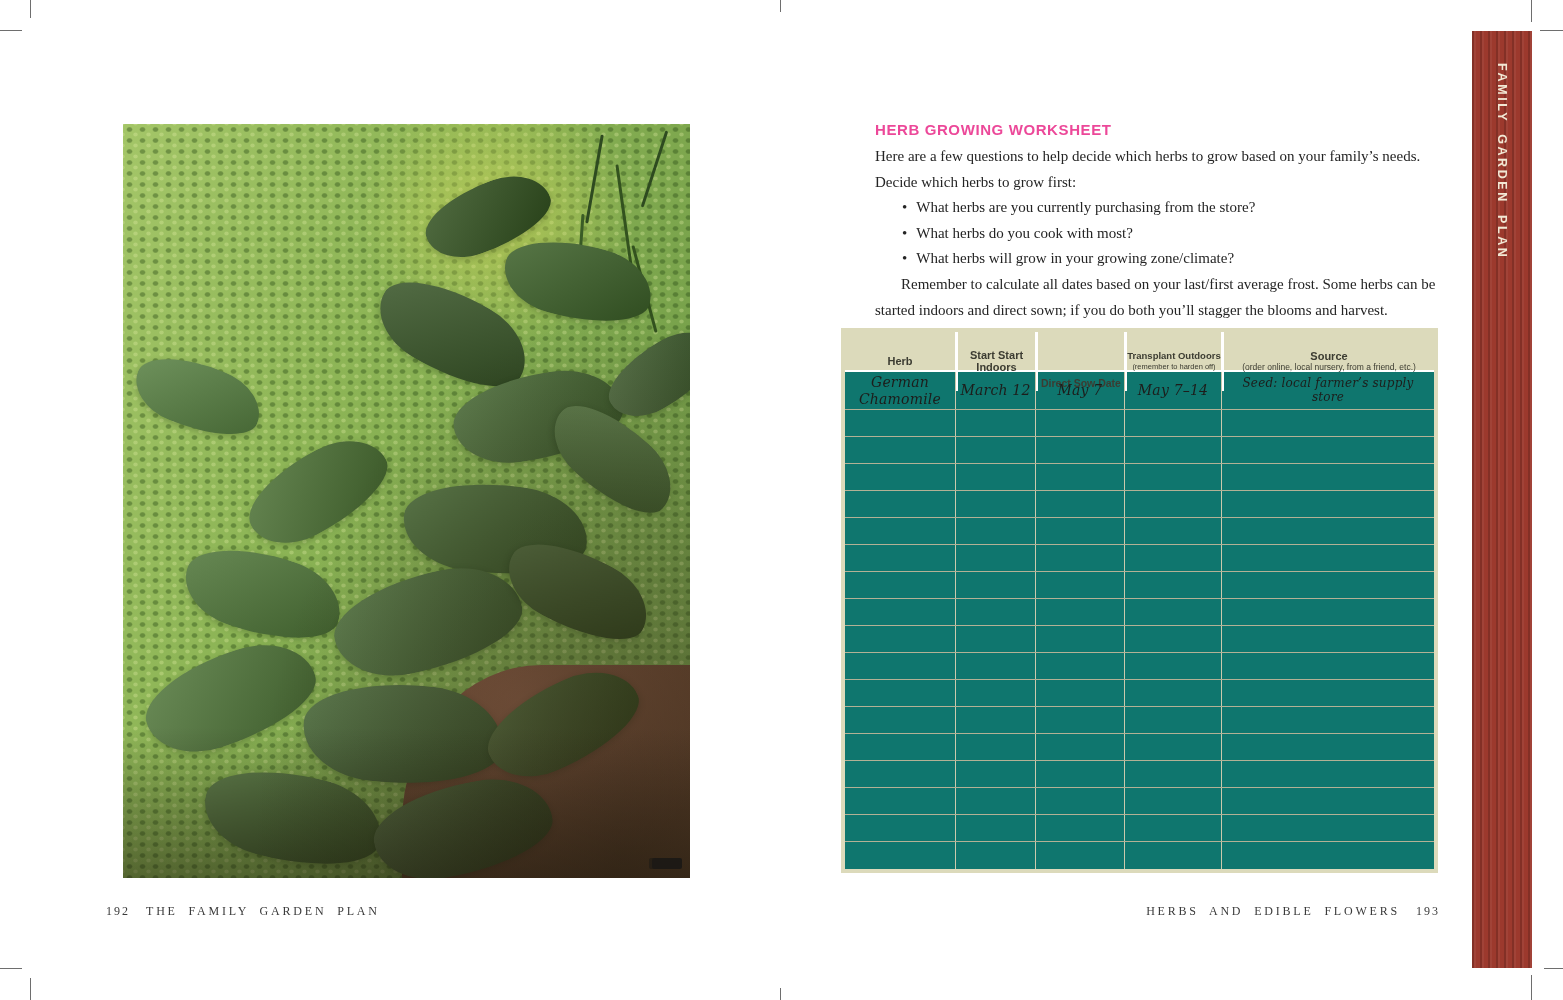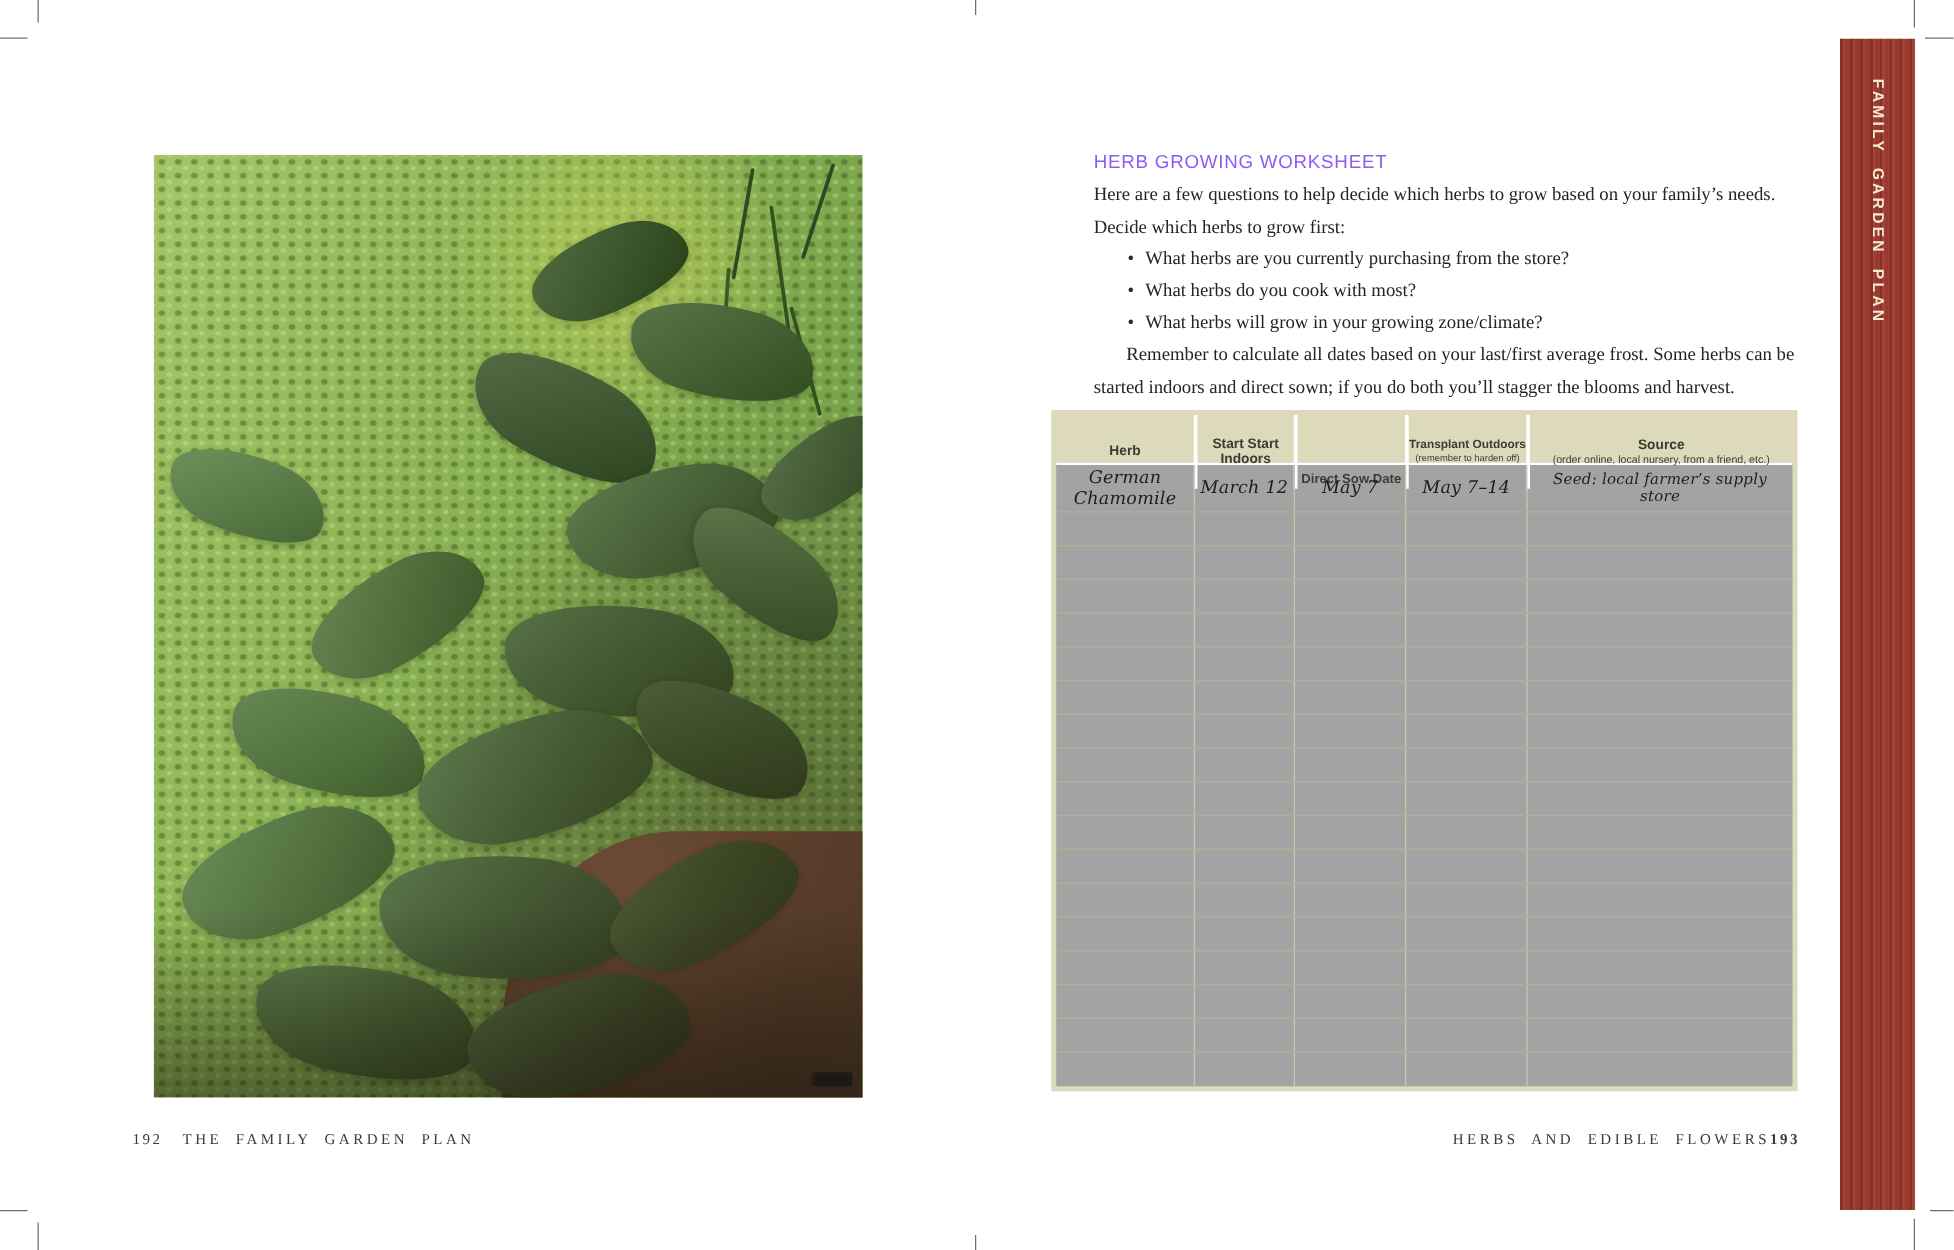--- a/index.html
+++ b/index.html
@@ -49,26 +49,26 @@
     box-shadow:-3px 0 0 rgba(22,22,20,.45);
   }
   
   .footer{
     position:absolute;top:904px;font-size:12px;letter-spacing:2.8px;word-spacing:5px;
     color:#3a3a3a;white-space:nowrap;
   }
   .footer-left{left:106px;}
   .footer-right{left:875px;width:565px;text-align:right;}
   .pgnum-left{margin-right:16px;letter-spacing:2px;}
-  .pgnum-right{letter-spacing:2px;font-weight:bold;}
+  .pgnum-right{margin-left:16px;letter-spacing:2px;}
   
   .rp-text{position:absolute;left:875px;top:117px;width:604px;font-size:15px;line-height:25.6px;}
   .rp-heading{
-    font-family:"Liberation Sans",sans-serif;font-weight:normal;font-size:15px;
-    letter-spacing:.6px;color:#8b5cf6;margin:0 0 2px 0;line-height:25px;
+    font-family:"Liberation Sans",sans-serif;font-weight:bold;font-size:15px;
+    letter-spacing:.6px;color:#ec4899;margin:0 0 2px 0;line-height:25px;
   }
   .rp-text p{margin:0;}
   .bullet-row{padding-left:27px;}
   .bullet-glyph{margin-right:9px;}
   .rp-note{text-indent:26px;}
   
   .ws-table{
     position:absolute;left:841px;top:328px;width:597px;box-sizing:border-box;
     background:#dcdabb;padding:4px;
   }
@@ -78,21 +78,21 @@
     display:flex;flex-direction:column;justify-content:center;align-items:center;text-align:center;
     font-family:"Liberation Sans",sans-serif;color:#3c3c32;line-height:1.12;box-sizing:border-box;
   }
   .t-head > .t-hcell + .t-hcell{border-left:3px solid #ffffff;}
   .t-label{font-weight:bold;font-size:11px;}
   .t-sub{font-size:8px;margin-top:1px;}
   .t-head > .t-hcell:nth-child(3) .t-label{font-size:10.5px;margin-top:46px;}
   .t-head > .t-hcell:nth-child(4) .t-label{font-size:9.5px;}
   .t-head > .t-hcell:nth-child(4) .t-sub{font-size:7.5px;}
   .t-head > .t-hcell:nth-child(5) .t-sub{font-size:8.5px;}
-  .t-body{border-top:2px solid #ffffff;background:#a3a3a3;}
+  .t-body{border-top:2px solid #ffffff;background:#0f766e;}
   .t-body .t-row{border-bottom:1px solid #b3b195;box-sizing:border-box;}
   .t-body .t-row:last-child{border-bottom:none;}
   .t-cell{box-sizing:border-box;}
   .t-row > .t-cell + .t-cell{border-left:1px solid #cbc9ac;}
   .t-filled{height:38px;}
   .t-empty{height:27px;}
   .hand{
     font-family:"DejaVu Serif",serif;font-style:italic;font-size:14px;color:#1d1d1b;
     display:flex;align-items:center;justify-content:center;text-align:center;line-height:1.15;
     letter-spacing:.2px;padding:0 4px;

